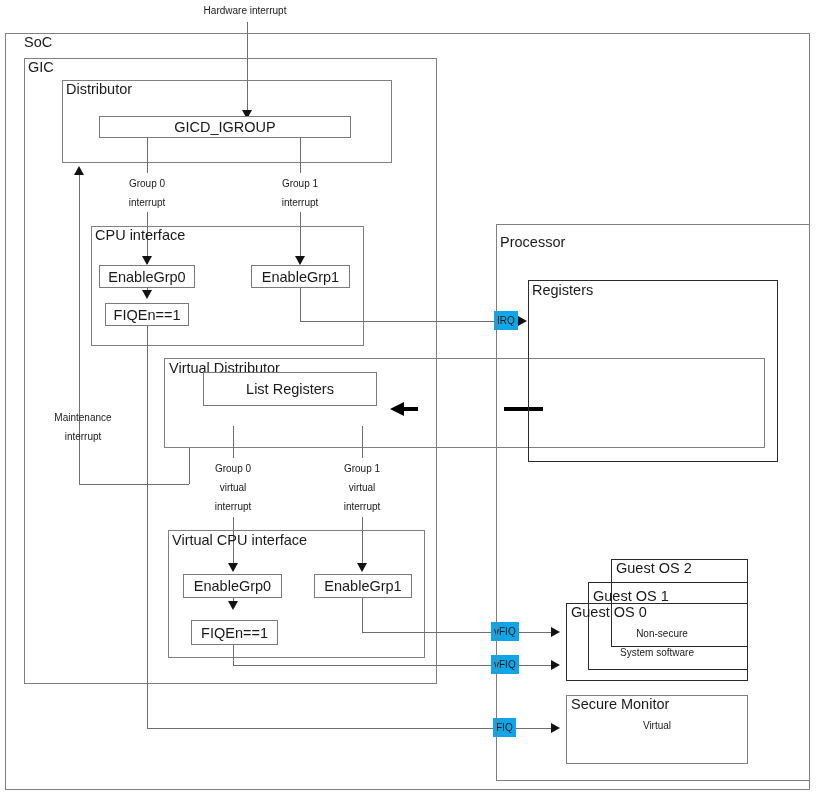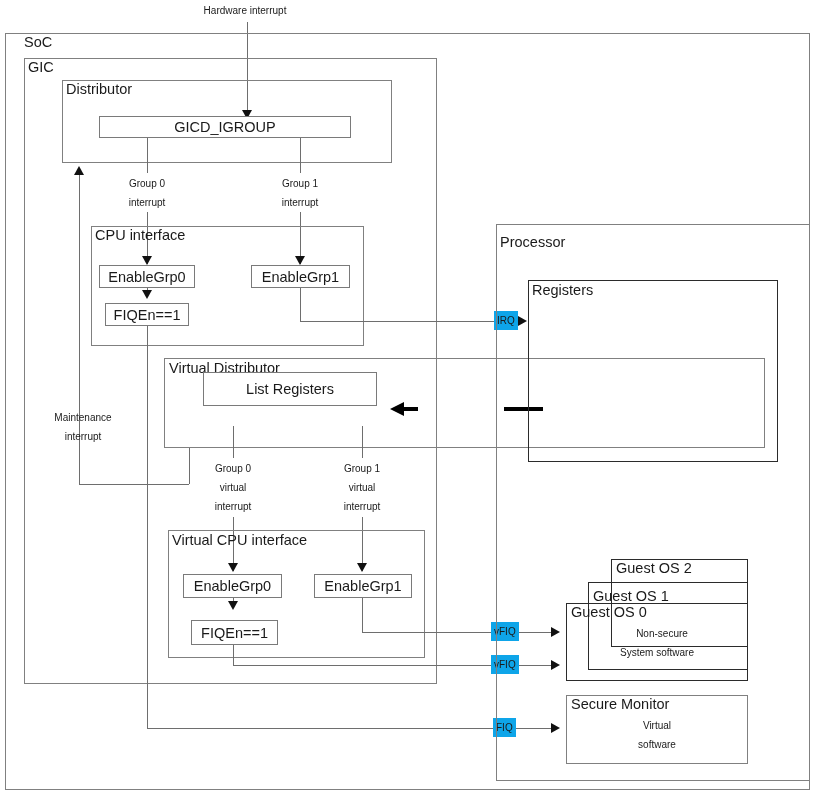--- a/index.html
+++ b/index.html
@@ -186,15 +186,14 @@
   <div class="box-label" style="left:593px;top:588px;">Guest OS 1</div>
 
   <div class="box dark" style="left:566px;top:603px;width:182px;height:78px;"></div>
   <div class="box-label" style="left:571px;top:604px;">Guest OS 0</div>
   <div class="txt c" style="left:576px;top:624px;width:172px;">Non-secure</div>
   <div class="txt c" style="left:566px;top:643px;width:182px;">System software</div>
 
   <div class="box" style="left:566px;top:695px;width:182px;height:69px;"></div>
   <div class="box-label" style="left:571px;top:696px;">Secure Monitor</div>
   <div class="txt c" style="left:566px;top:716px;width:182px;">Virtual</div>
-  <div class="txt c" style="left:566px;top:735px;width:182px;">software</div>
 
 </div>
 
 </body></html>

